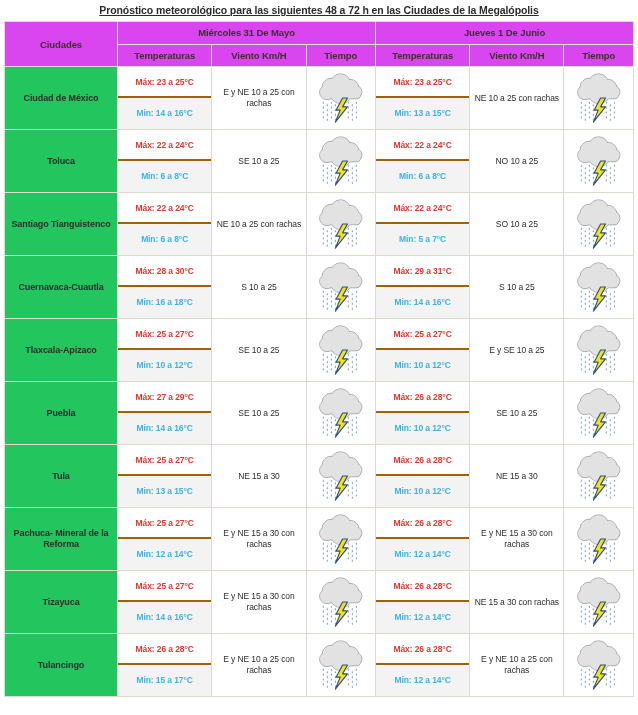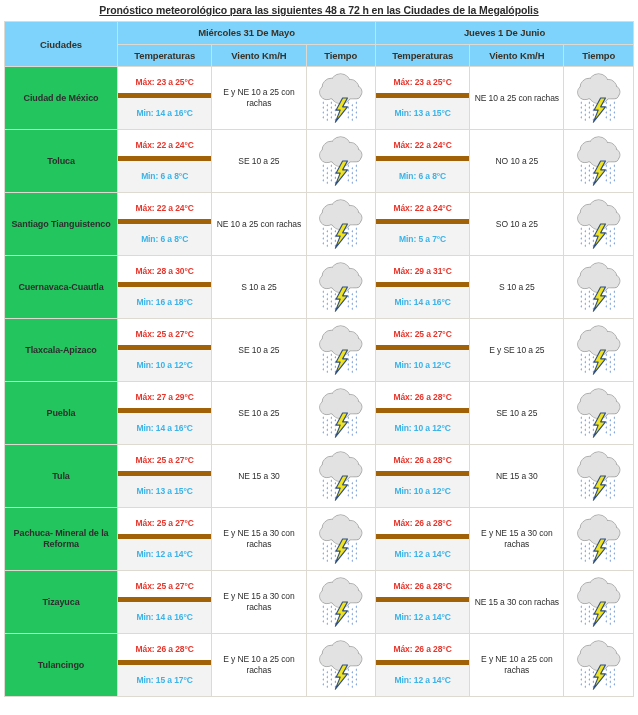--- a/index.html
+++ b/index.html
@@ -40,21 +40,21 @@
     border: 1px solid #d4d0c8;
   }
   table.forecast td, table.forecast th {
     border: 1px solid #dedad2;
     padding: 0;
     vertical-align: middle;
     text-align: center;
   }
   
   th.hdr {
-    background: #7dd3fc;
+    background: #d946ef;
     color: #3b3227;
     font-size: 9.5px;
     font-weight: bold;
     letter-spacing: -0.1px;
     border: 1px solid #e6e1d4;
   }
   th.hdr-cities {
     height: 44px;
   }
   th.hdr-day {
@@ -87,21 +87,21 @@
     font-size: 8.5px;
     font-weight: bold;
     letter-spacing: -0.1px;
     height: 31px;
     line-height: 31px;
     box-sizing: border-box;
   }
   .temp-max {
     color: #e8352b;
     background: #ffffff;
-    border-bottom: 5px solid #a16207;
+    border-bottom: 2px solid #a16207;
   }
   .temp-min {
     color: #3ab3e8;
     background: #f3f3f3;
     text-align: center;
   }
   td.wind {
     font-size: 8.5px;
     color: #2e2e2e;
     background: #ffffff;

